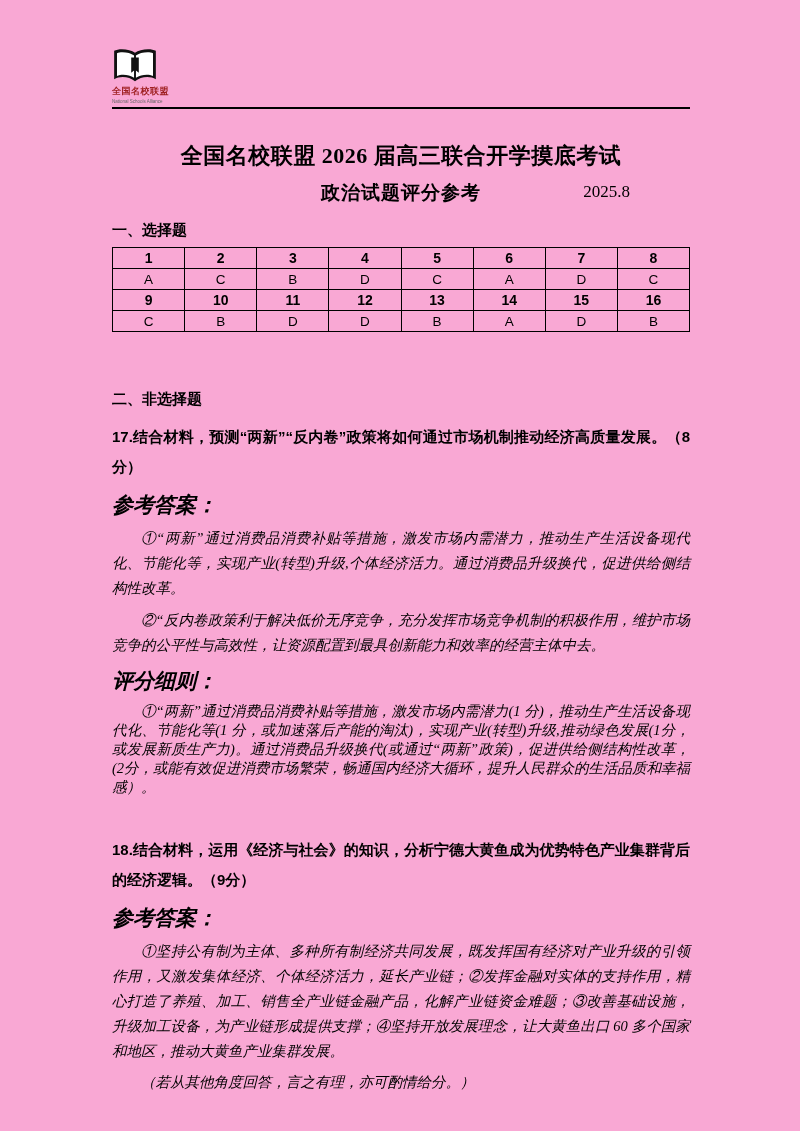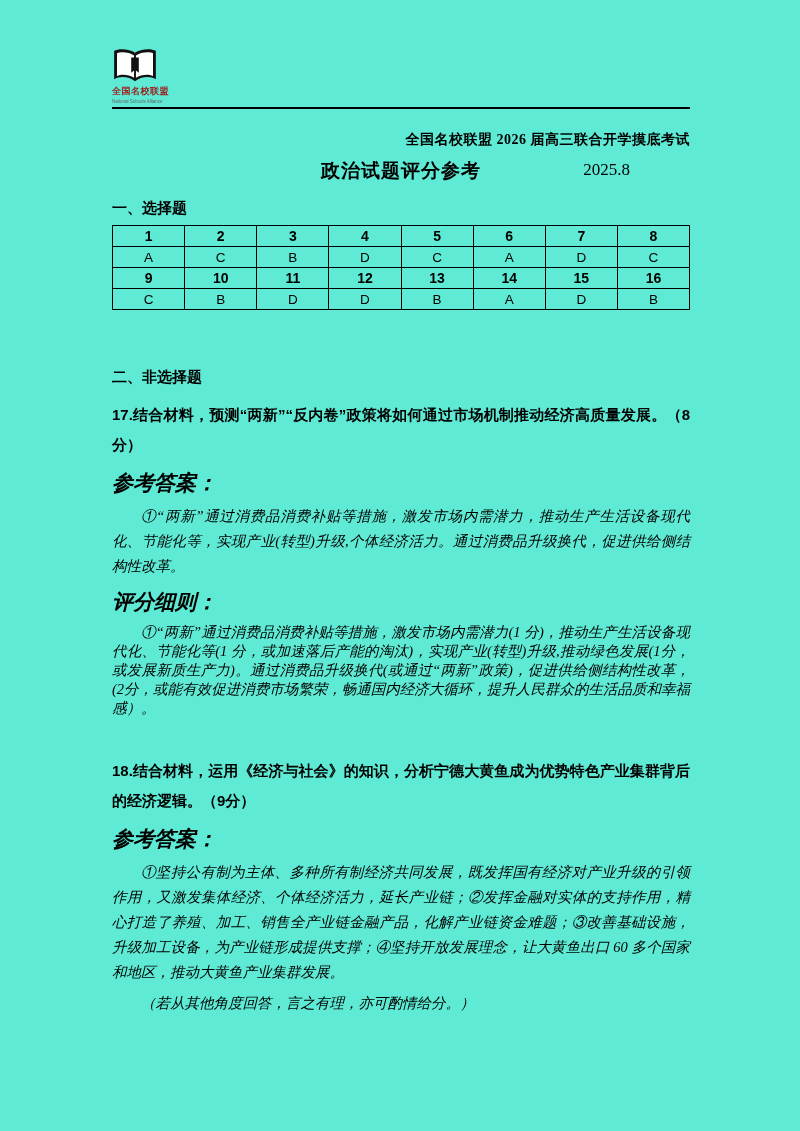--- a/index.html
+++ b/index.html
@@ -1,20 +1,20 @@
 <!DOCTYPE html>
 <html><head>
 <meta charset="utf-8">
 <style>
   html,body { margin:0; padding:0; background:#888; }
   .page {
     position:relative;
     width:800px; height:1131px;
     margin:0 auto;
-    background:#5eead4;
+    background:#f9a8d4;
     color:#000;
     font-family:"Liberation Serif", serif;
     overflow:hidden;
   }
   .content {
     position:absolute; left:112px; top:0; width:578px;
   }
 
   
   .logo { margin-top:48px; width:58px; }
@@ -27,23 +27,23 @@
   .logo-en {
     font-family:"Liberation Sans", sans-serif;
     font-size:5px; color:#666; white-space:nowrap;
     transform:scale(0.9); transform-origin:left top;
   }
 
   .rule { border:none; border-top:2.5px solid #000; margin:3px 0 0 0; }
 
   
   .doc-title {
-    margin-top:22px; text-align:right;
+    margin-top:32px; text-align:center;
     font-family:"Liberation Serif", serif;
-    font-weight:bold; font-size:14px; letter-spacing:0.5px;
+    font-weight:bold; font-size:22px; letter-spacing:0.5px;
   }
   .doc-subtitle-row { position:relative; margin-top:9px; height:24px; }
   .doc-subtitle {
     text-align:center; font-weight:bold; font-size:19px;
     font-family:"Liberation Serif", serif; letter-spacing:1px;
   }
   .doc-date {
     position:absolute; right:60px; top:2px;
     font-size:17px; font-weight:normal;
     font-family:"Liberation Serif", serif;
@@ -166,20 +166,21 @@
           <td>B</td>
         </tr>
       </tbody>
     </table>
 
     <div class="sec-heading sec2-heading">二、非选择题</div>
 
     <div class="question">17.结合材料，预测“两新”“反内卷”政策将如何通过市场机制推动经济高质量发展。（8分）</div>
     <div class="label-line">参考答案：</div>
     <p class="para">①“两新”通过消费品消费补贴等措施，激发市场内需潜力，推动生产生活设备现代化、节能化等，实现产业(转型)升级,个体经济活力。通过消费品升级换代，促进供给侧结构性改革。</p>
+    <p class="para">②“反内卷政策利于解决低价无序竞争，充分发挥市场竞争机制的积极作用，维护市场竞争的公平性与高效性，让资源配置到最具创新能力和效率的经营主体中去。</p>
     <div class="label-line">评分细则：</div>
     <p class="para loose">①“两新”通过消费品消费补贴等措施，激发市场内需潜力(1 分)，推动生产生活设备现代化、节能化等(1 分，或加速落后产能的淘汰)，实现产业(转型)升级,推动绿色发展(1分，或发展新质生产力)。通过消费品升级换代(或通过“两新”政策)，促进供给侧结构性改革，(2分，或能有效促进消费市场繁荣，畅通国内经济大循环，提升人民群众的生活品质和幸福感）。</p>
 
     <div class="q18-block">
       <div class="question">18.结合材料，运用《经济与社会》的知识，分析宁德大黄鱼成为优势特色产业集群背后的经济逻辑。（9分）</div>
       <div class="label-line">参考答案：</div>
       <p class="para">①坚持公有制为主体、多种所有制经济共同发展，既发挥国有经济对产业升级的引领作用，又激发集体经济、个体经济活力，延长产业链；②发挥金融对实体的支持作用，精心打造了养殖、加工、销售全产业链金融产品，化解产业链资金难题；③改善基础设施，升级加工设备，为产业链形成提供支撑；④坚持开放发展理念，让大黄鱼出口 60 多个国家和地区，推动大黄鱼产业集群发展。</p>
       <p class="note-para">（若从其他角度回答，言之有理，亦可酌情给分。）</p>
 
     </div>

